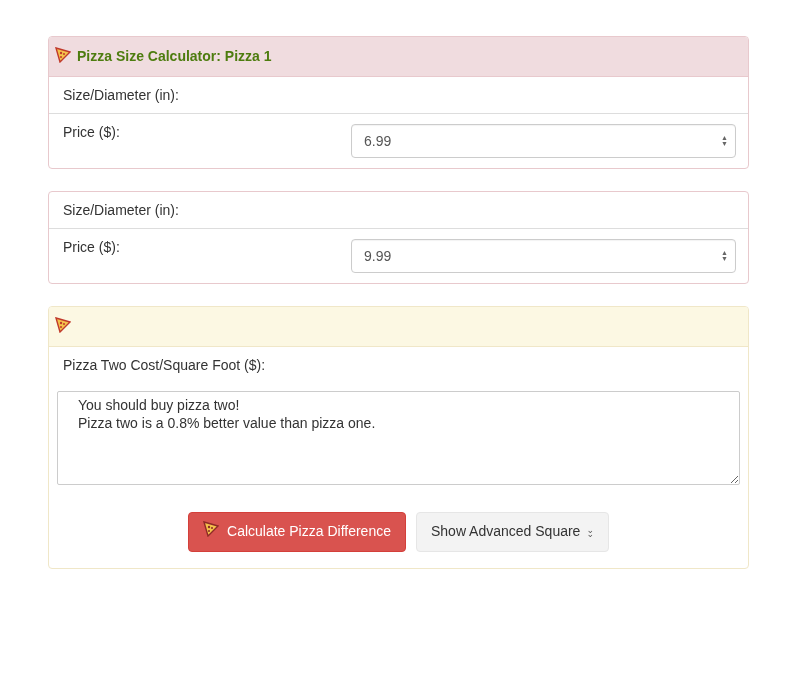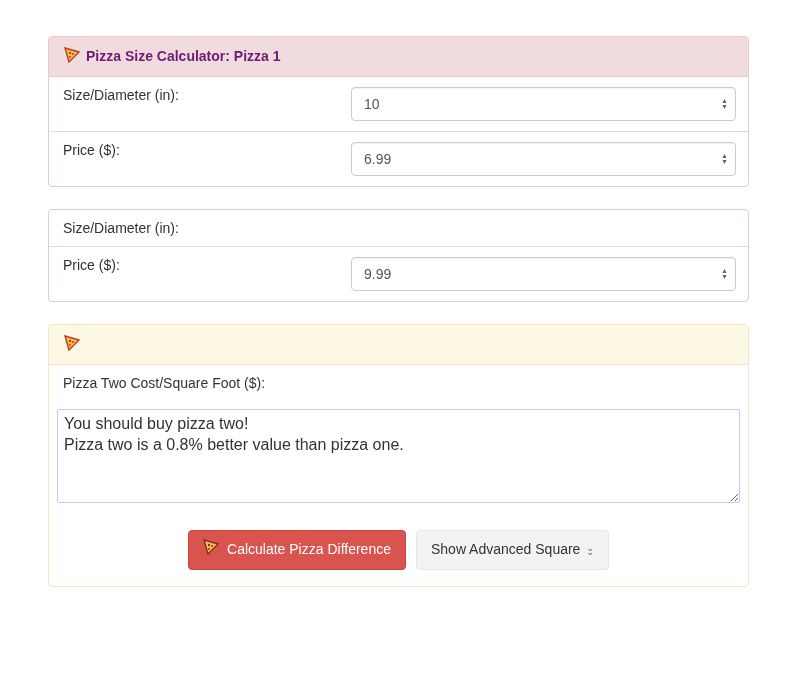--- a/index.html
+++ b/index.html
@@ -10,26 +10,26 @@
   background: #fff;
   padding: 36px 48px;
 }
 .panel {
   border: 1px solid #ddd;
   border-radius: 4px;
   margin-bottom: 22px;
   background: #fff;
 }
 .panel-heading {
-  padding: 10px 15px;
+  padding: 10px 6px;
   border-bottom: 1px solid #ddd;
   border-top-left-radius: 3px;
   border-top-right-radius: 3px;
   font-weight: bold;
-  color: #701a75;
+  color: #4d7c0f;
 }
 .panel-pink { border-color: #e8c9cd; }
 .panel-pink .panel-heading { background: #f0dcdf; border-color: #e8c9cd; }
 .panel-yellow { border-color: #f0e7c8; }
 .panel-yellow .panel-heading { background: #fcf8e3; border-color: #f0e7c8; }
 .icon-pizza {
   display: inline-block;
   vertical-align: -2px;
   margin-right: 6px;
 }
@@ -76,22 +76,22 @@
   display: flex;
   flex-direction: column;
   font-size: 7px;
   line-height: 6px;
   color: #666;
   pointer-events: none;
 }
 .textarea {
   width: 100%;
   height: 94px;
-  padding: 4px 6px;
-  font-size: 16px;
+  padding: 4px 20px;
+  font-size: 14px;
   line-height: 1.3;
   font-family: -apple-system, "Helvetica Neue", Helvetica, Arial, sans-serif;
   border: 1px solid #ccc;
   border-radius: 2px;
   resize: both;
   color: #333;
 }
 .panel-body-pad { padding: 8px; }
 .button-row {
   display: flex;
@@ -138,24 +138,20 @@
           <path d="M1 1 L15 5 L5 15 Z" fill="#f4c14b" stroke="#c0392b" stroke-width="1.4"></path>
           <circle cx="6" cy="6" r="1.2" fill="#c0392b"></circle>
           <circle cx="9" cy="7" r="1" fill="#c0392b"></circle>
           <circle cx="6" cy="10" r="1" fill="#c0392b"></circle>
         </svg>
     </span><span>Pizza Size Calculator: Pizza 1</span>
   </div>
   <div>
     <div class="form-row">
       <div class="form-label">Size/Diameter (in):</div>
-      <div class="form-control-wrap spinner">
-        <input class="form-control" value="10" style="">
-        <span class="spinner-arrows">▲<br>▼</span>
-      </div>
     </div>
     <div class="form-row">
       <div class="form-label">Price ($):</div>
       <div class="form-control-wrap spinner">
         <input class="form-control" value="6.99" style="">
         <span class="spinner-arrows">▲<br>▼</span>
       </div>
     </div>
   </div>
 </div>

